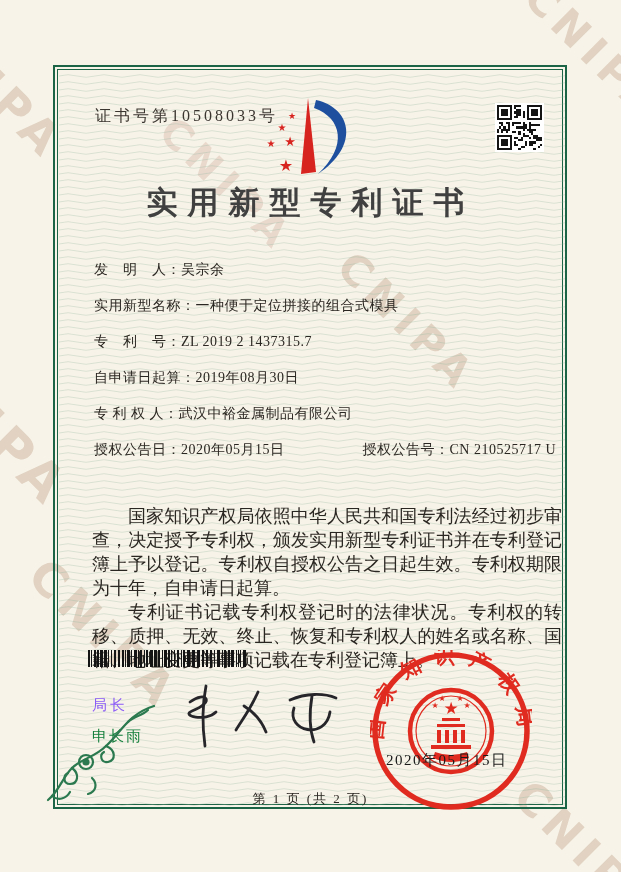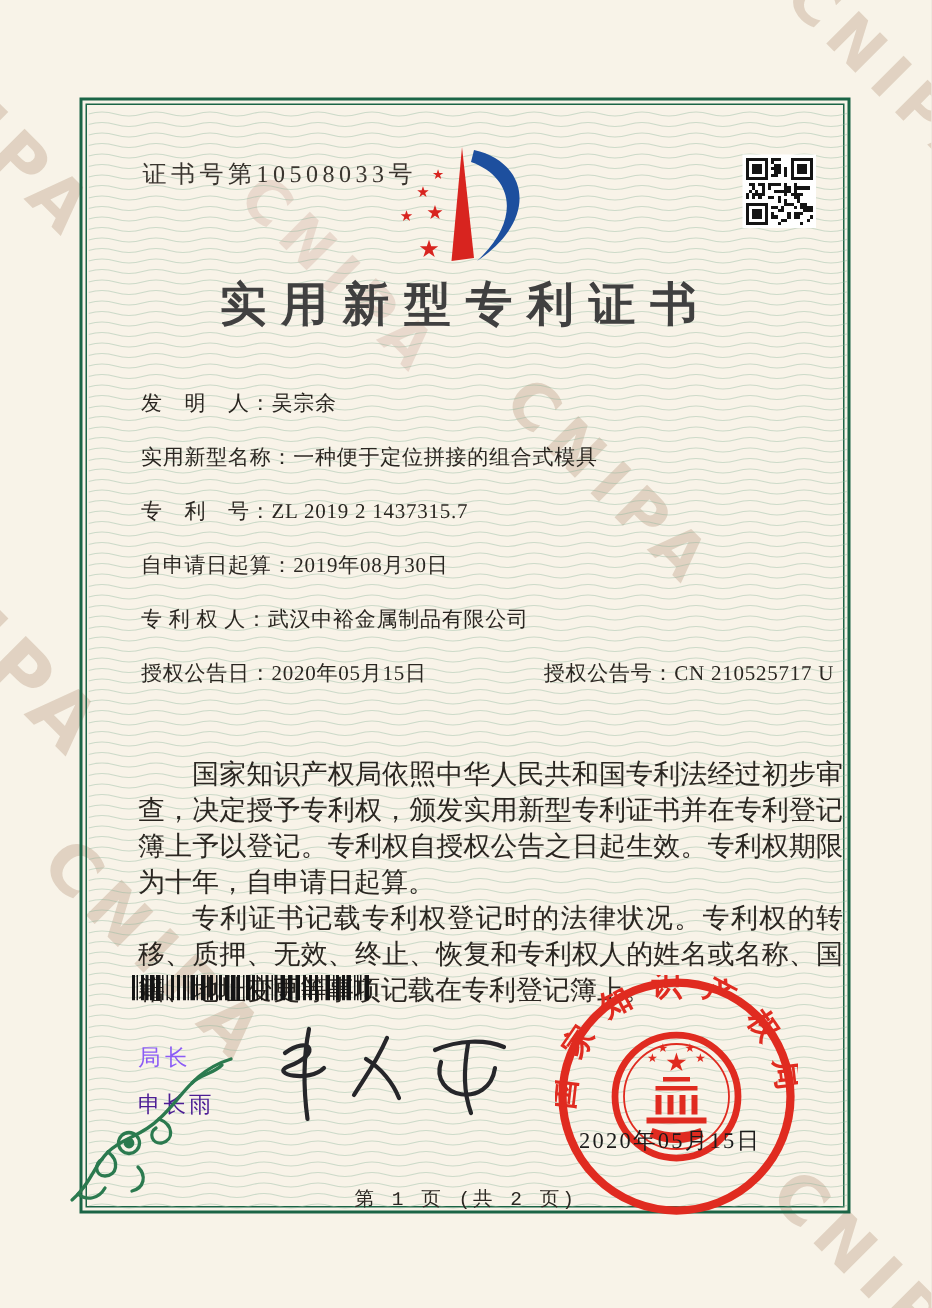--- a/index.html
+++ b/index.html
@@ -30,26 +30,26 @@
   .title{left:0;right:0;top:182px;text-align:center;font-size:31px;font-weight:bold;
          letter-spacing:10px;color:#404040;}
   .fields{left:94px;top:252px;right:60px;font-size:14px;letter-spacing:0.5px;color:#2a2621;}
   .fields .row{height:36px;line-height:36px;white-space:nowrap;}
   .grant2{margin-left:74px;}
   .paras{left:92px;top:504px;width:470px;font-size:18px;line-height:24px;
          text-align:justify;color:#2a2621;}
   .paras p{margin:0;text-indent:2em;}
   .barcode{left:88px;top:650px;}
   .gov-title{left:92px;top:696px;font-size:15px;letter-spacing:3px;color:#8b5cf6;}
-  .gov-name{left:92px;top:727px;font-size:15px;letter-spacing:2px;color:#4c1d95;}
+  .gov-name{left:92px;top:727px;font-size:15px;letter-spacing:2px;color:#15803d;}
   .sig{left:178px;top:680px;}
   .ornament{left:40px;top:700px;z-index:4;}
   .seal{left:370px;top:650px;width:162px;height:162px;z-index:3;}
   .sealdate{left:386px;top:751px;font-size:15px;letter-spacing:1.5px;color:#1b1b1b;z-index:4;}
-  .pageno{left:0;right:0;top:790px;text-align:center;font-size:13px;letter-spacing:2px;color:#2a2621;font-family:Liberation Mono, monospace;}
+  .pageno{left:0;right:0;top:790px;text-align:center;font-size:13px;letter-spacing:2px;color:#2a2621;}
   .footnote{left:0;right:0;top:881px;text-align:center;font-size:13.5px;letter-spacing:3px;color:#2a2621;}
 </style>
 </head>
 <body>
 
 <div class="page">
 
   <span class="wm wm1">CNIPA</span>
   <span class="wm wm2">CNIPA</span>
   <span class="wm wm3">CNIPA</span>

